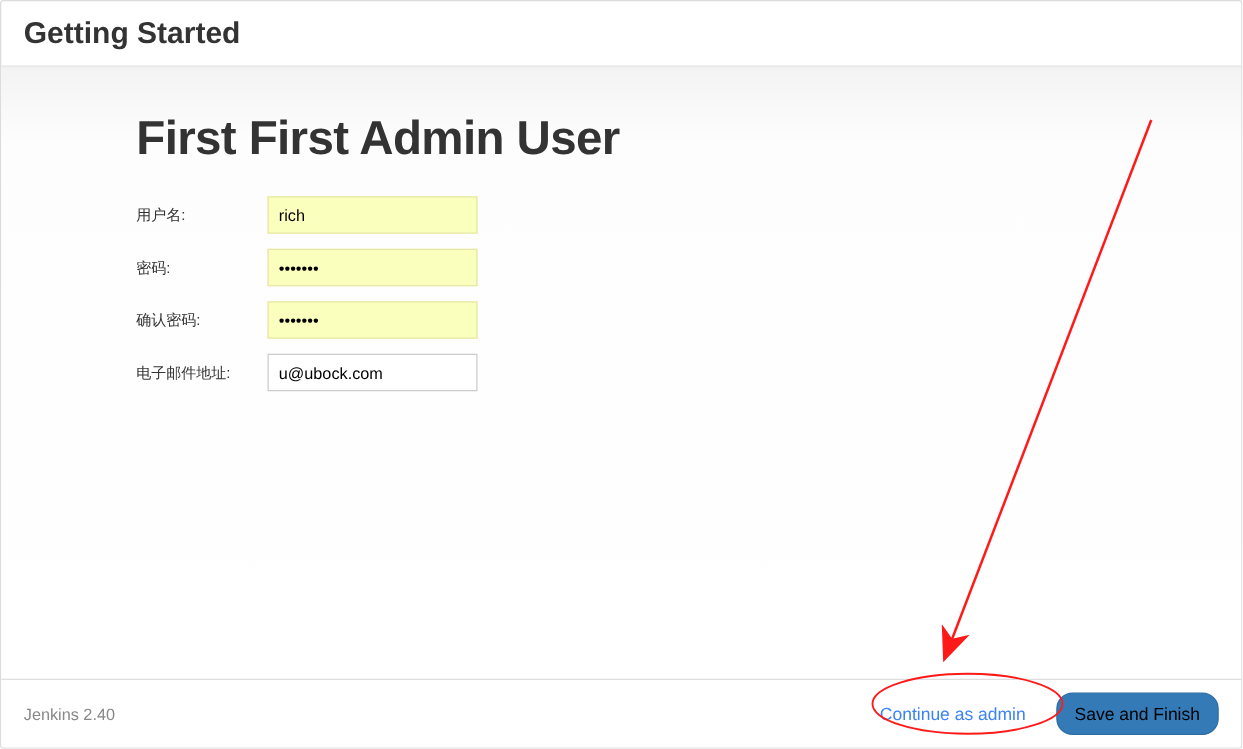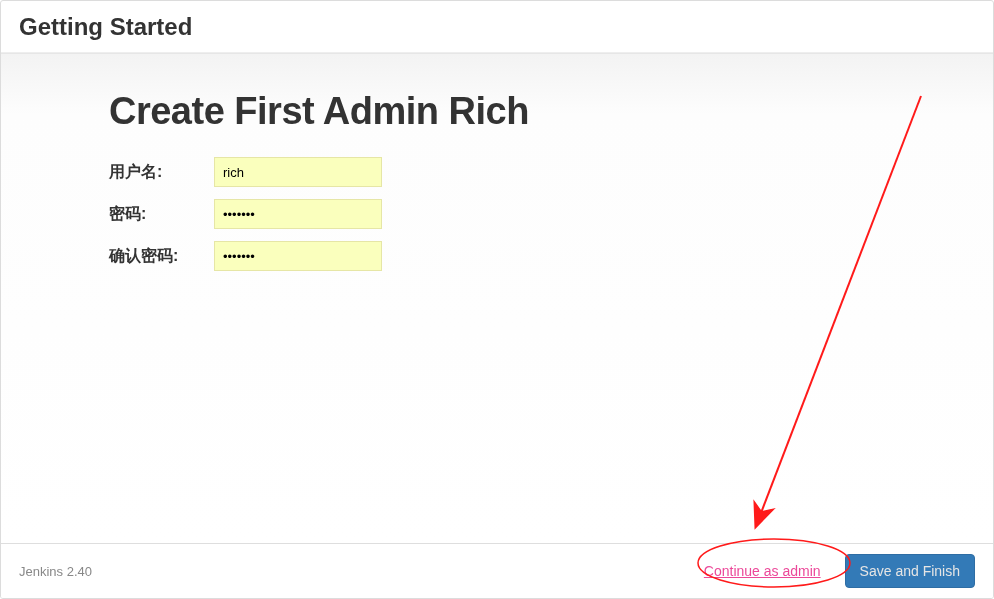--- a/index.html
+++ b/index.html
@@ -44,23 +44,22 @@
   .form {
     margin-left: 90px;
   }
   .row {
     display: flex;
     align-items: center;
     height: 42px;
   }
   .row-label {
     width: 105px;
-    font-size: 16px;
+    font-size: 12px;
     color: #333;
-    font-weight: bold;
   }
   .row input {
     width: 168px;
     height: 30px;
     padding: 4px 8px;
     font-size: 13px;
     border: 1px solid #ccc;
     border-radius: 0;
     outline: none;
   }
@@ -91,66 +90,70 @@
     padding: 0 14px;
     font-size: 14px;
     border-radius: 4px;
     cursor: pointer;
     margin-left: 10px;
     text-decoration: none;
     border: 1px solid transparent;
   }
   .btn-link {
     background: transparent;
-    color: #ec4899;
+    color: #3b82f6;
     border: none;
-    text-decoration: underline;
   }
   .btn-primary {
     background: #337ab7;
-    color: #e5e5e5;
+    color: #000000;
     border-color: #2e6da4;
+    border-radius: 13px;
   }
   
   .annot {
     position: absolute;
     top: 0; left: 0;
     pointer-events: none;
   }
 </style>
 </head>
 <body>
 
 <div class="window">
 
   <div class="header">
     <span>Getting Started</span>
   </div>
 
   <div class="content-shell">
-    <h1 class="page-title">Create First Admin Rich</h1>
+    <h1 class="page-title">First First Admin User</h1>
 
     <div class="form">
 
       <div class="row">
         <div class="row-label">用户名:</div>
         <input type="text" class="autofill" value="rich" style="">
       </div>
 
       <div class="row">
         <div class="row-label">密码:</div>
         <input type="text" class="autofill" value="•••••••" style="">
       </div>
 
       <div class="row">
         <div class="row-label">确认密码:</div>
         <input type="text" class="autofill" value="•••••••" style="">
       </div>
 
 
+      <div class="row">
+        <div class="row-label">电子邮件地址:</div>
+        <input type="text" value="u@ubock.com" style="">
+      </div>
 
     </div>
   </div>
 
   <div class="footer">
     <span class="version">Jenkins 2.40</span>
     <div class="footer-spacer"></div>
     <a class="btn btn-link">Continue as admin</a>
     <a class="btn btn-primary">Save and Finish</a>
   </div>

